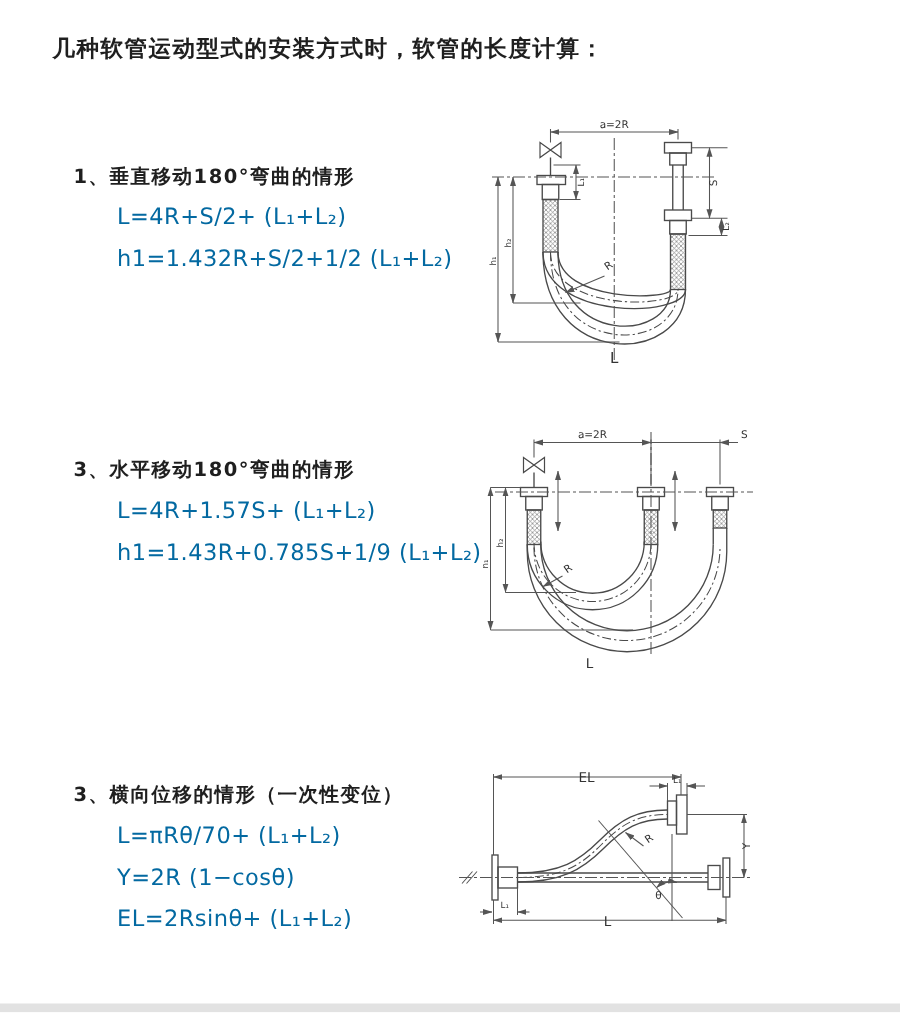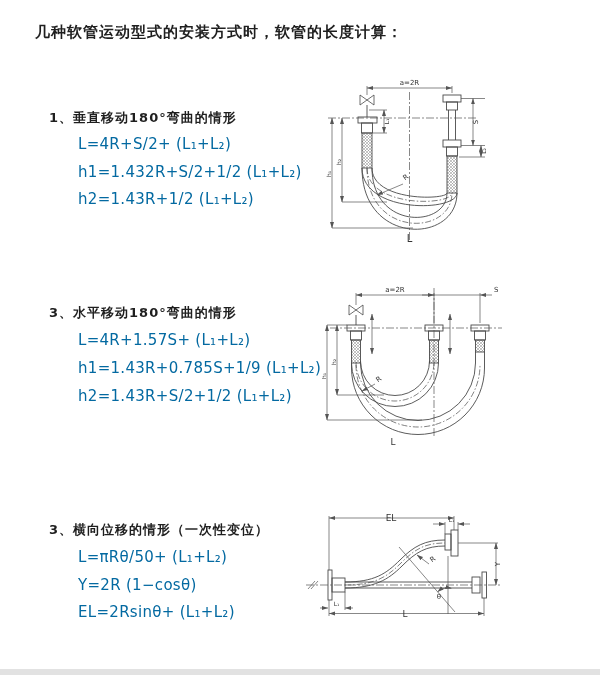--- a/index.html
+++ b/index.html
@@ -22,29 +22,27 @@
 
 <div class="page">
   <div class="scan-edge-right"></div>
   <div class="scan-edge-bottom"></div>
 
   <div class="title">几种软管运动型式的安装方式时，软管的长度计算：</div>
 
   <div class="heading" style="top:109px">1、垂直移动180°弯曲的情形</div>
   <div class="formula" style="top:135px">L=4R+S/2+ (L₁+L₂)</div>
   <div class="formula" style="top:163px">h1=1.432R+S/2+1/2 (L₁+L₂)</div>
-  <div class="formula" style="top:190px">h2=1.43R+1/2 (L₁+L₂)</div>
 
   <div class="heading" style="top:304px">3、水平移动180°弯曲的情形</div>
   <div class="formula" style="top:331px">L=4R+1.57S+ (L₁+L₂)</div>
   <div class="formula" style="top:359px">h1=1.43R+0.785S+1/9 (L₁+L₂)</div>
-  <div class="formula" style="top:387px">h2=1.43R+S/2+1/2 (L₁+L₂)</div>
 
   <div class="heading" style="top:521px">3、横向位移的情形（一次性变位）</div>
-  <div class="formula" style="top:548px">L=πRθ/50+ (L₁+L₂)</div>
+  <div class="formula" style="top:548px">L=πRθ/70+ (L₁+L₂)</div>
   <div class="formula" style="top:576px">Y=2R (1−cosθ)</div>
   <div class="formula" style="top:603px">EL=2Rsinθ+ (L₁+L₂)</div>
 
   <svg class="diag" style="left:325px;top:74px" width="200" height="175" viewBox="0 0 200 175">
     <defs>
       <pattern id="h1p" width="3" height="3" patternUnits="userSpaceOnUse">
         <path d="M0,0L3,3M3,0L0,3" stroke="#7a7a7a" stroke-width="0.45" fill="none"></path>
       </pattern>
       <marker id="a1" viewBox="0 0 10 10" refX="9.5" refY="5" markerWidth="9" markerHeight="9" orient="auto-start-reverse">
         <path d="M0,1.8L10,5L0,8.2z" fill="#555"></path>

